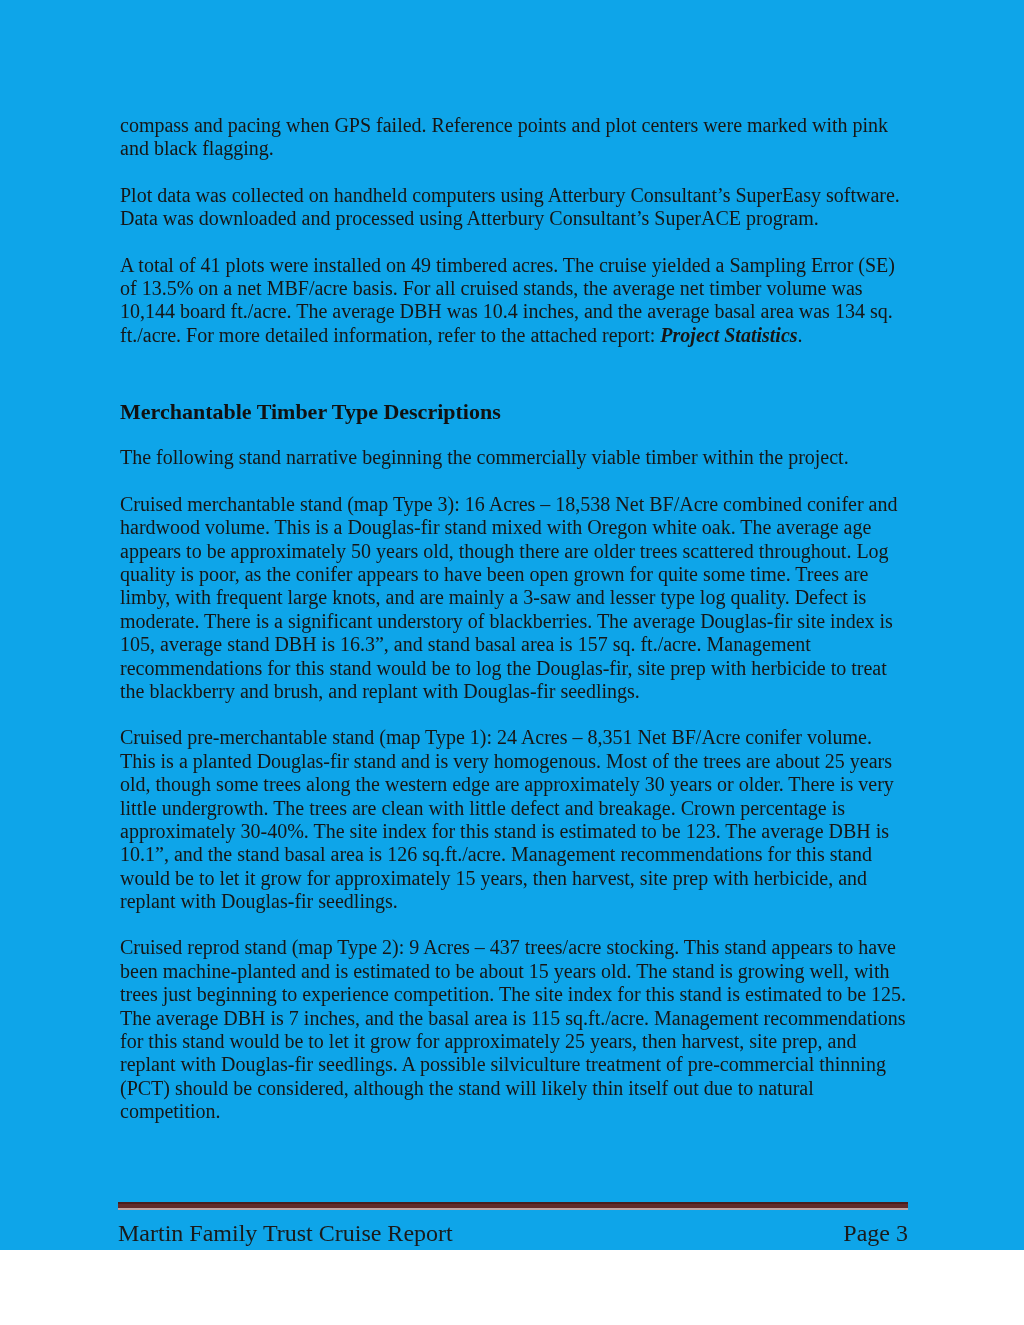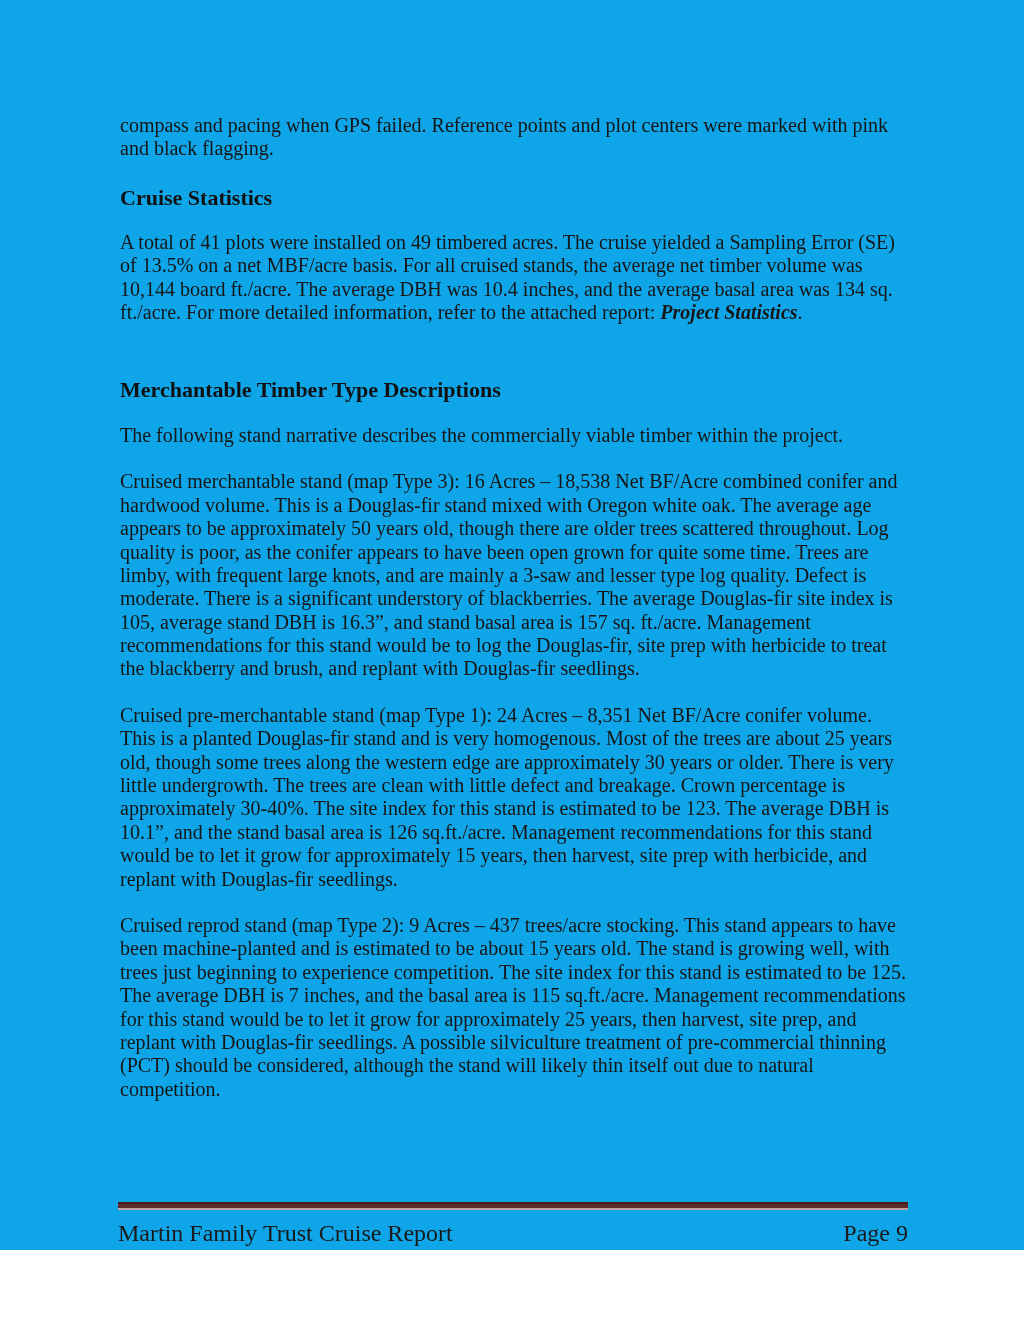--- a/index.html
+++ b/index.html
@@ -61,37 +61,37 @@
   }
 </style>
 </head>
 <body>
 
 <div class="page">
   <div class="content">
 
     <p>compass and pacing when GPS failed. Reference points and plot centers were marked with pink and black flagging.</p>
 
+    <p>Plot data was collected on handheld computers using Atterbury Consultant’s SuperEasy software. Data was downloaded and processed using Atterbury Consultant’s SuperACE program.</p>
 
-    <h2 class="h-cruise">Cruise Statistics</h2>
 
     <p><span>A total of 41 plots were installed on 49 timbered acres. The cruise yielded a Sampling Error (SE) of 13.5% on a net MBF/acre basis. For all cruised stands, the average net timber volume was 10,144 board ft./acre. The average DBH was 10.4 inches, and the average basal area was 134 sq. ft./acre. For more detailed information, refer to the attached report: </span><span class="bold-run">Project Statistics</span><span>.</span></p>
 
     <h2 class="h-timber">Merchantable Timber Type Descriptions</h2>
 
-    <p>The following stand narrative describes the commercially viable timber within the project.</p>
+    <p>The following stand narrative beginning the commercially viable timber within the project.</p>
 
     <p>Cruised merchantable stand (map Type 3): 16 Acres – 18,538 Net BF/Acre combined conifer and hardwood volume. This is a Douglas-fir stand mixed with Oregon white oak. The average age appears to be approximately 50 years old, though there are older trees scattered throughout. Log quality is poor, as the conifer appears to have been open grown for quite some time. Trees are limby, with frequent large knots, and are mainly a 3-saw and lesser type log quality. Defect is moderate. There is a significant understory of blackberries. The average Douglas-fir site index is 105, average stand DBH is 16.3”, and stand basal area is 157 sq. ft./acre. Management recommendations for this stand would be to log the Douglas-fir, site prep with herbicide to treat the blackberry and brush, and replant with Douglas-fir seedlings.</p>
 
     <p>Cruised pre-merchantable stand (map Type 1): 24 Acres – 8,351 Net BF/Acre conifer volume. This is a planted Douglas-fir stand and is very homogenous. Most of the trees are about 25 years old, though some trees along the western edge are approximately 30 years or older. There is very little undergrowth. The trees are clean with little defect and breakage. Crown percentage is approximately 30-40%. The site index for this stand is estimated to be 123. The average DBH is 10.1”, and the stand basal area is 126 sq.ft./acre. Management recommendations for this stand would be to let it grow for approximately 15 years, then harvest, site prep with herbicide, and replant with Douglas-fir seedlings.</p>
 
     <p>Cruised reprod stand (map Type 2): 9 Acres – 437 trees/acre stocking. This stand appears to have been machine-planted and is estimated to be about 15 years old. The stand is growing well, with trees just beginning to experience competition. The site index for this stand is estimated to be 125. The average DBH is 7 inches, and the basal area is 115 sq.ft./acre. Management recommendations for this stand would be to let it grow for approximately 25 years, then harvest, site prep, and replant with Douglas-fir seedlings. A possible silviculture treatment of pre-commercial thinning (PCT) should be considered, although the stand will likely thin itself out due to natural competition.</p>
 
   </div>
 
   <div class="footer">
     <div class="footer-rule"></div>
     <div class="footer-row">
       <span>Martin Family Trust Cruise Report</span>
-      <span>Page 9</span>
+      <span>Page 3</span>
     </div>
   </div>
 </div>
 
 </body></html>

